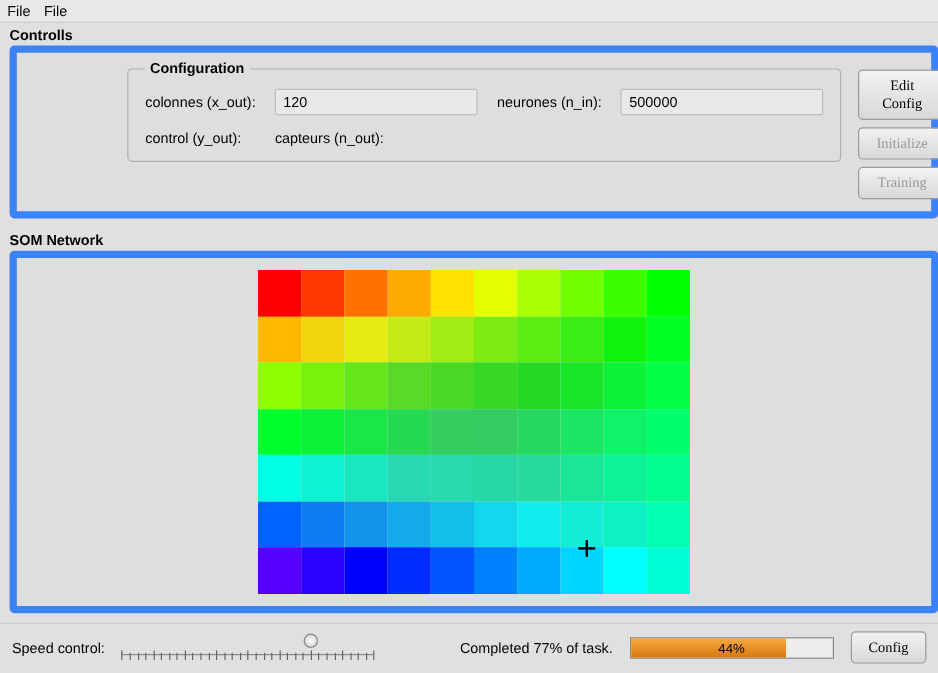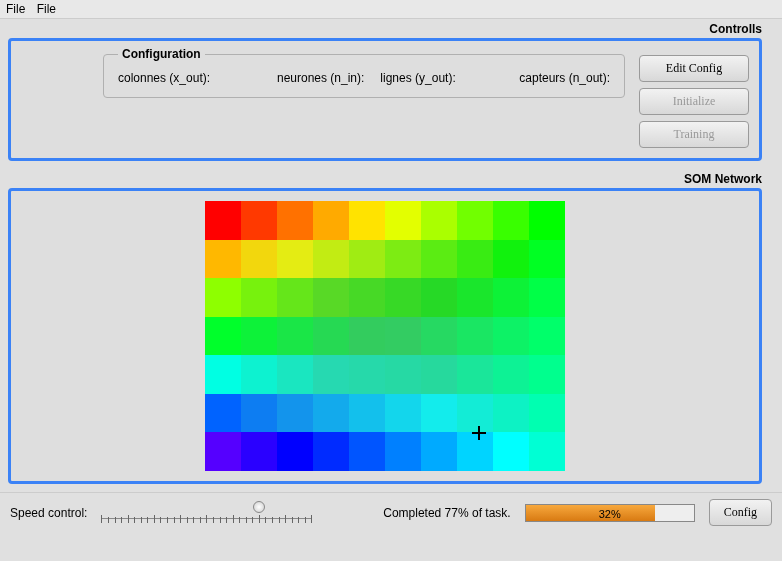--- a/index.html
+++ b/index.html
@@ -17,27 +17,26 @@
     background: #e8e8e8;
     padding: 2px 6px;
     border-bottom: 1px solid #ccc;
   }
   .menubar span {
     margin-right: 8px;
     cursor: pointer;
   }
   .panel-title {
     font-weight: bold;
-    padding: 3px 20px 0 8px;
-    text-align: right;
+    padding: 3px 4px 0 8px;
   }
   .group {
-    border: 3px solid #3b82f6;
+    border: 6px solid #3b82f6;
     border-radius: 4px;
-    margin: 2px 20px 8px 8px;
+    margin: 2px 0 8px 8px;
     position: relative;
     background: #dedede;
   }
   
   .controls-body {
     display: flex;
     align-items: flex-start;
     padding: 6px 10px 10px 90px;
     gap: 12px;
   }
@@ -52,21 +51,21 @@
     font-weight: bold;
     padding: 0 4px;
   }
   .config-grid {
     display: grid;
     grid-template-columns: auto 1fr auto 1fr;
     column-gap: 16px;
     row-gap: 12px;
     align-items: center;
   }
-  .config-grid label { text-align: right; white-space: nowrap; }
+  .config-grid label { text-align: left; white-space: nowrap; }
   .config-grid input[type=text] {
     border: 1px solid #bfbfbf;
     border-radius: 2px;
     background: #e9e9e9;
     padding: 3px 6px;
     font-size: 12px;
     height: 22px;
   }
   .side-buttons {
     display: flex;
@@ -162,22 +161,24 @@
   <span>File</span>
 </div>
 
 <div class="panel-title">Controlls</div>
 <div class="group">
   <div class="controls-body">
     <fieldset class="config">
       <legend>Configuration</legend>
       <div class="config-grid">
         <label>colonnes (x_out):</label>
+        <input type="text" value="120" style="">
         <label>neurones (n_in):</label>
-        <label>lignes (y_out):</label>
+        <input type="text" value="500000" style="">
+        <label>control (y_out):</label>
         <label>capteurs (n_out):</label>
       </div>
     </fieldset>
     <div class="side-buttons">
       <button class="btn">Edit Config</button>
       <button class="btn" disabled="">Initialize</button>
       <button class="btn" disabled="">Training</button>
     </div>
   </div>
 </div>
@@ -300,16 +301,16 @@
         <span style="left: 93.75%;"></span>
         <span style="left: 96.875%;"></span>
         <span style="left: 100%; height: 8px;"></span>
       </div>
     <div class="slider-thumb" id="slider-thumb" style="left: 75%;"></div>
   </div>
   <div class="spacer"></div>
   <span>Completed 77% of task.</span>
   <div class="progress">
     <div class="fill" id="progress-fill" style="width: 77%;"></div>
-    <div class="plabel">32%</div>
+    <div class="plabel">44%</div>
   </div>
   <button class="btn">Config</button>
 </div>
 
 </body></html>

